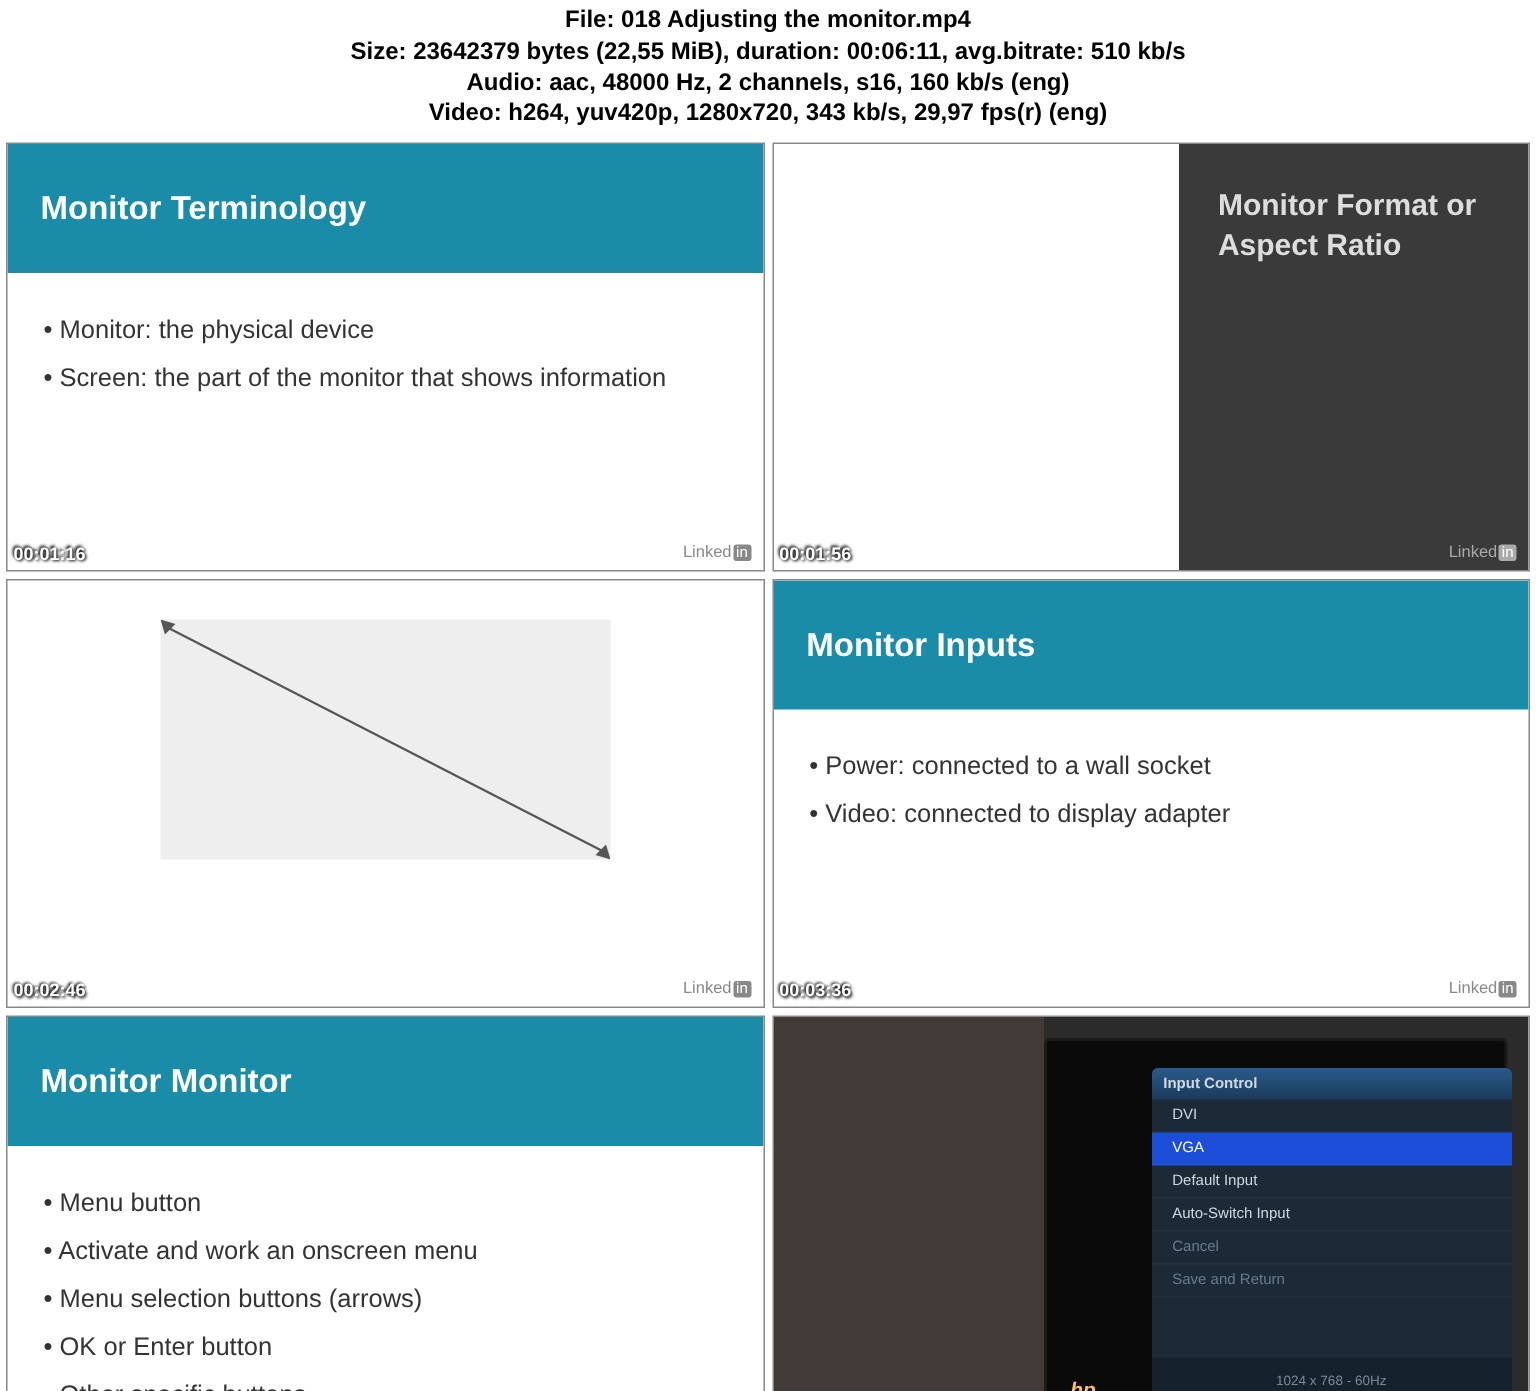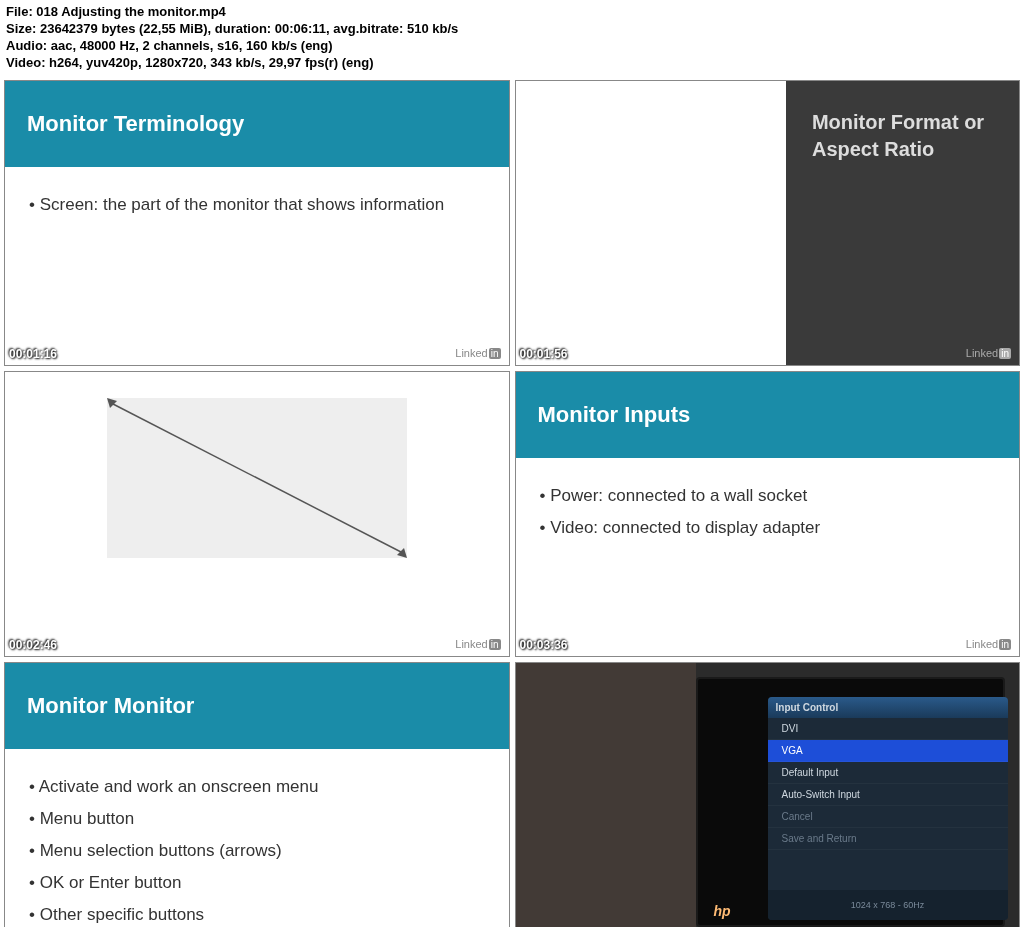--- a/index.html
+++ b/index.html
@@ -1,17 +1,17 @@
 <!DOCTYPE html>
 <html><head>
 <meta charset="utf-8">
 <style>
 * { margin: 0; padding: 0; box-sizing: border-box; }
 body { background: #fff; font-family: Arial, Helvetica, sans-serif; width: 1024px; }
-.meta { background: #fff; padding: 4px 6px; font-size: 13px; font-weight: bold; color: #000; line-height: 1.3; text-shadow: 1px 1px 0 rgba(255,255,255,.6); }
+.meta { background: #fff; padding: 4px 6px; font-size: 16px; font-weight: bold; color: #000; line-height: 1.3; text-shadow: 1px 1px 0 rgba(255,255,255,.6); text-align: center; }
 .grid { display: grid; grid-template-columns: 1fr 1fr; grid-template-rows: 286px 286px 286px; gap: 5px; padding: 4px; }
 .cell { position: relative; background: #fff; border: 1px solid #888; overflow: hidden; }
 .ts { position: absolute; bottom: 4px; left: 4px; font-size: 12px; font-weight: bold; color: #fff; text-shadow: 1px 1px 2px #000, -1px -1px 2px #000; }
 .brand { position: absolute; bottom: 6px; right: 8px; font-size: 11px; color: #888; }
 .brand .box { display: inline-block; background: #888; color: #fff; padding: 0 2px; border-radius: 2px; font-size: 10px; margin-left: 1px; }
 .brand.light { color: #aaa; }
 .brand.light .box { background: #aaa; }
 .title-bar { background: #1a8ca8; color: #fff; padding: 30px 22px; font-size: 22px; font-weight: bold; }
 .title-bar.dark { background: #3a3a3a; }
 .bullets { padding: 16px 24px; font-size: 17px; color: #333; }
@@ -38,20 +38,21 @@
   <div>Size: 23642379 bytes (22,55 MiB), duration: 00:06:11, avg.bitrate: 510 kb/s</div>
   <div>Audio: aac, 48000 Hz, 2 channels, s16, 160 kb/s (eng)</div>
   <div>Video: h264, yuv420p, 1280x720, 343 kb/s, 29,97 fps(r) (eng)</div>
 </div>
 
 <div class="grid">
 
   <div class="cell">
     <div class="title-bar">Monitor Terminology</div>
     <ul class="bullets">
+      <li>Monitor: the physical device</li>
       <li>Screen: the part of the monitor that shows information</li>
     </ul>
     <div class="ts">00:01:16</div>
     <div class="brand"><span>Linked</span><span class="box">in</span></div>
   </div>
 
   <div class="cell" style="display:flex;gap:26px;">
     <div style="flex:1.35"></div>
     <div class="cell-dark" style="flex:1">Monitor Format or Aspect Ratio</div>
     <div class="ts">00:01:56</div>
@@ -76,22 +77,22 @@
       <li>Power: connected to a wall socket</li>
       <li>Video: connected to display adapter</li>
     </ul>
     <div class="ts">00:03:36</div>
     <div class="brand"><span>Linked</span><span class="box">in</span></div>
   </div>
 
   <div class="cell">
     <div class="title-bar">Monitor Monitor</div>
     <ul class="bullets">
+      <li>Menu button</li>
       <li>Activate and work an onscreen menu</li>
-      <li>Menu button</li>
       <li>Menu selection buttons (arrows)</li>
       <li>OK or Enter button</li>
       <li>Other specific buttons</li>
     </ul>
     <div class="ts">00:04:26</div>
     <div class="brand"><span>Linked</span><span class="box">in</span></div>
   </div>
 
   <div class="cell">
     <div class="osd-scene">

